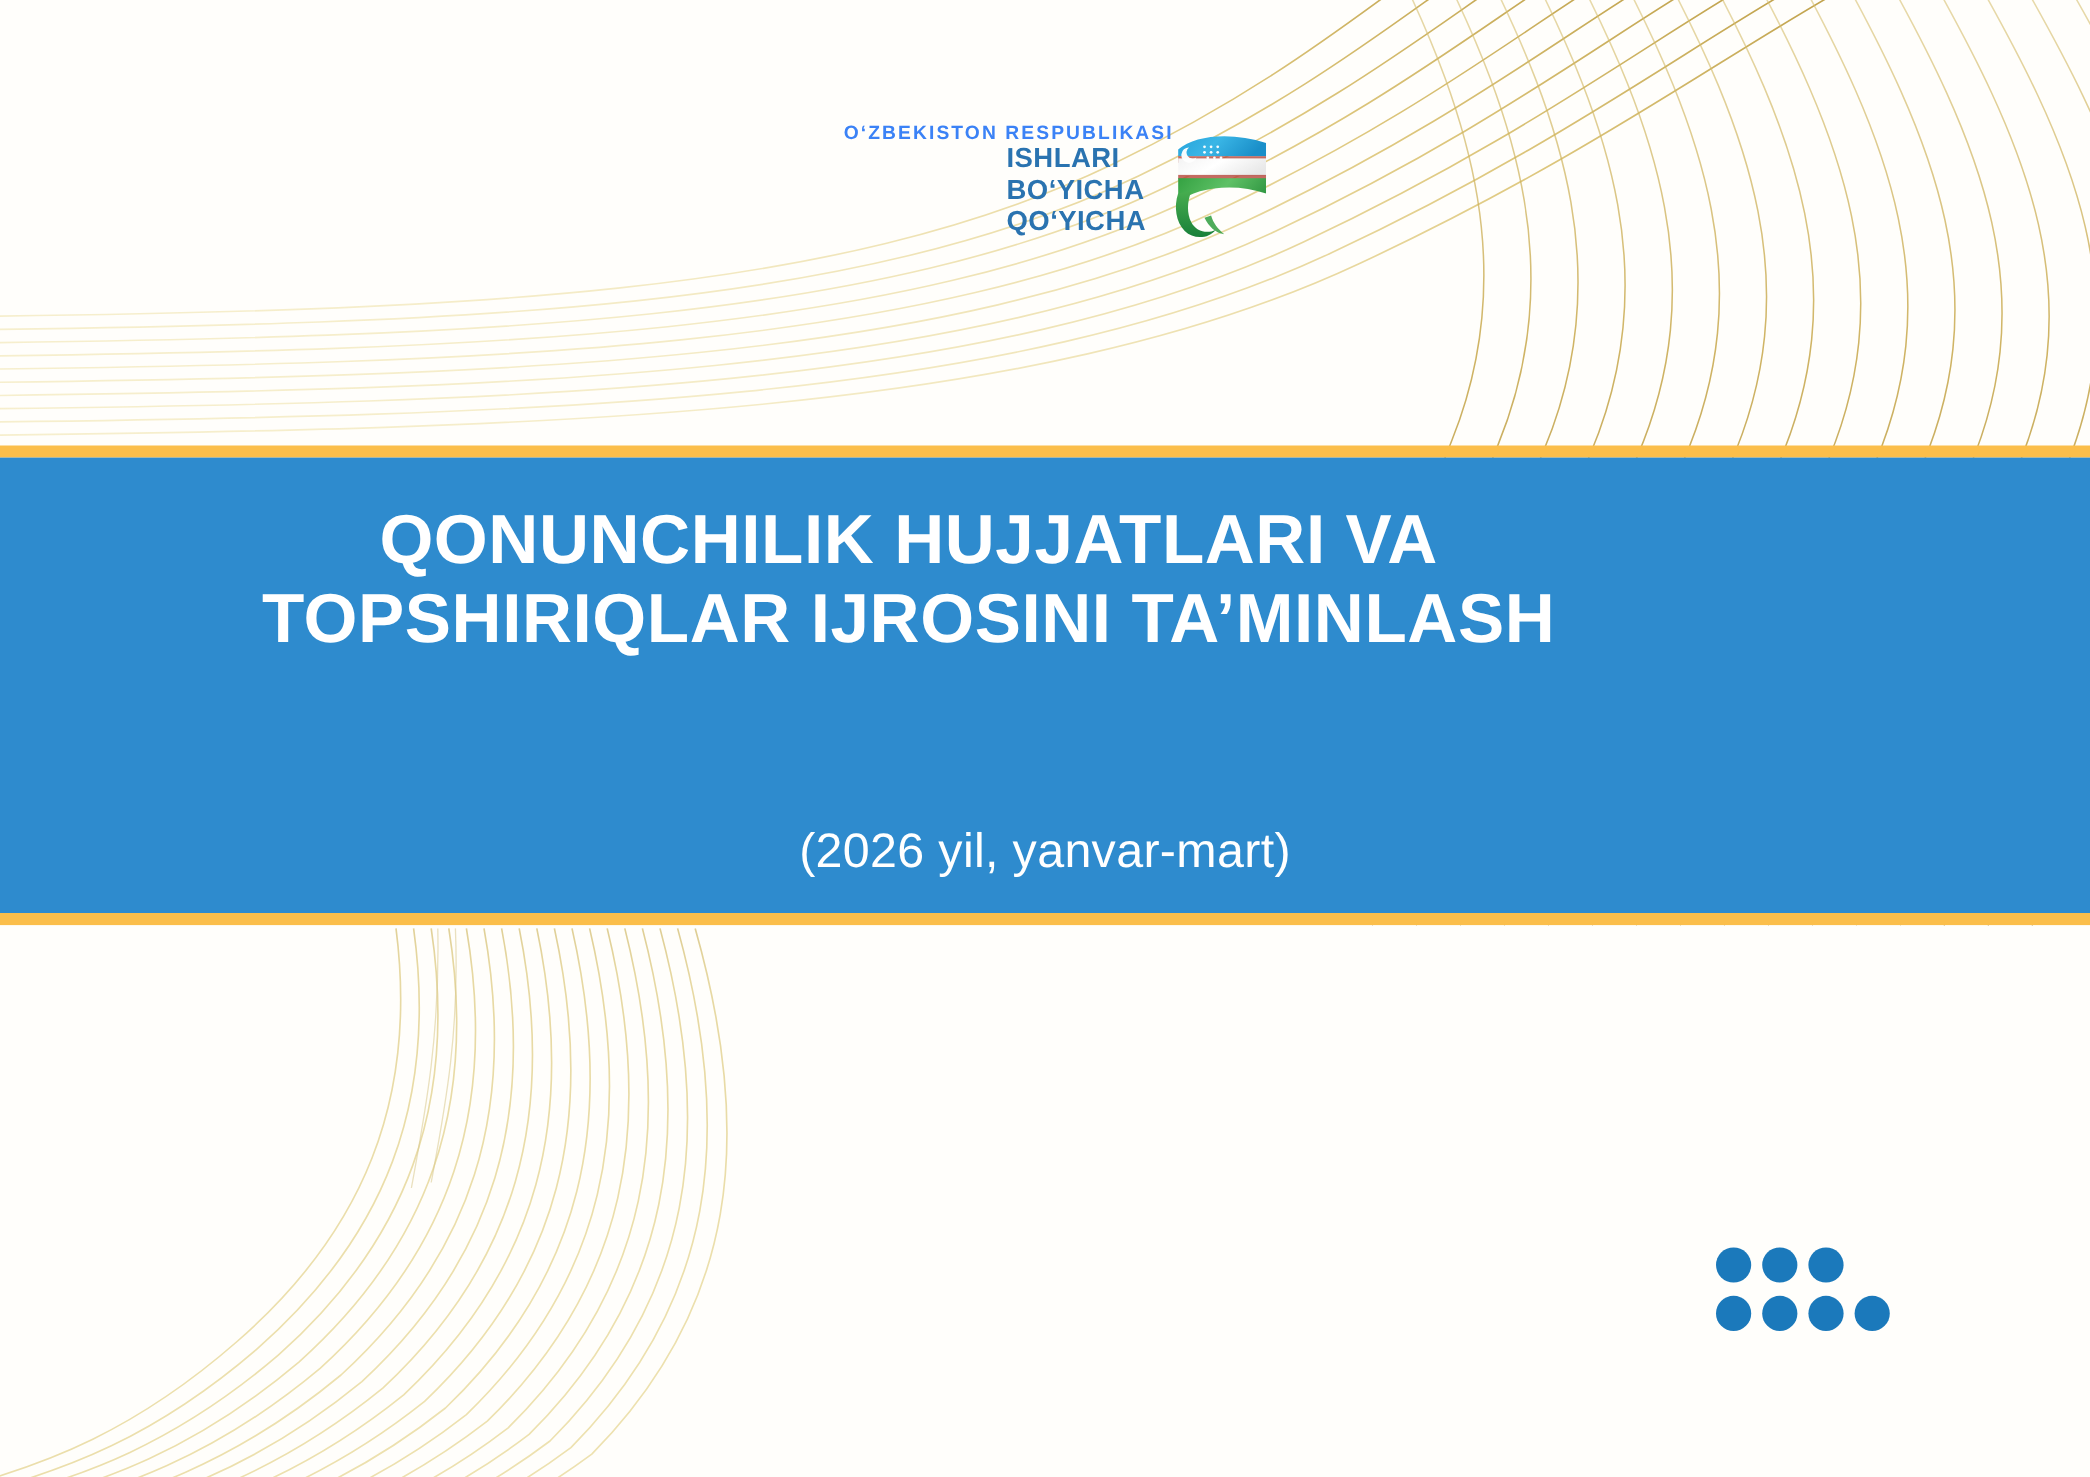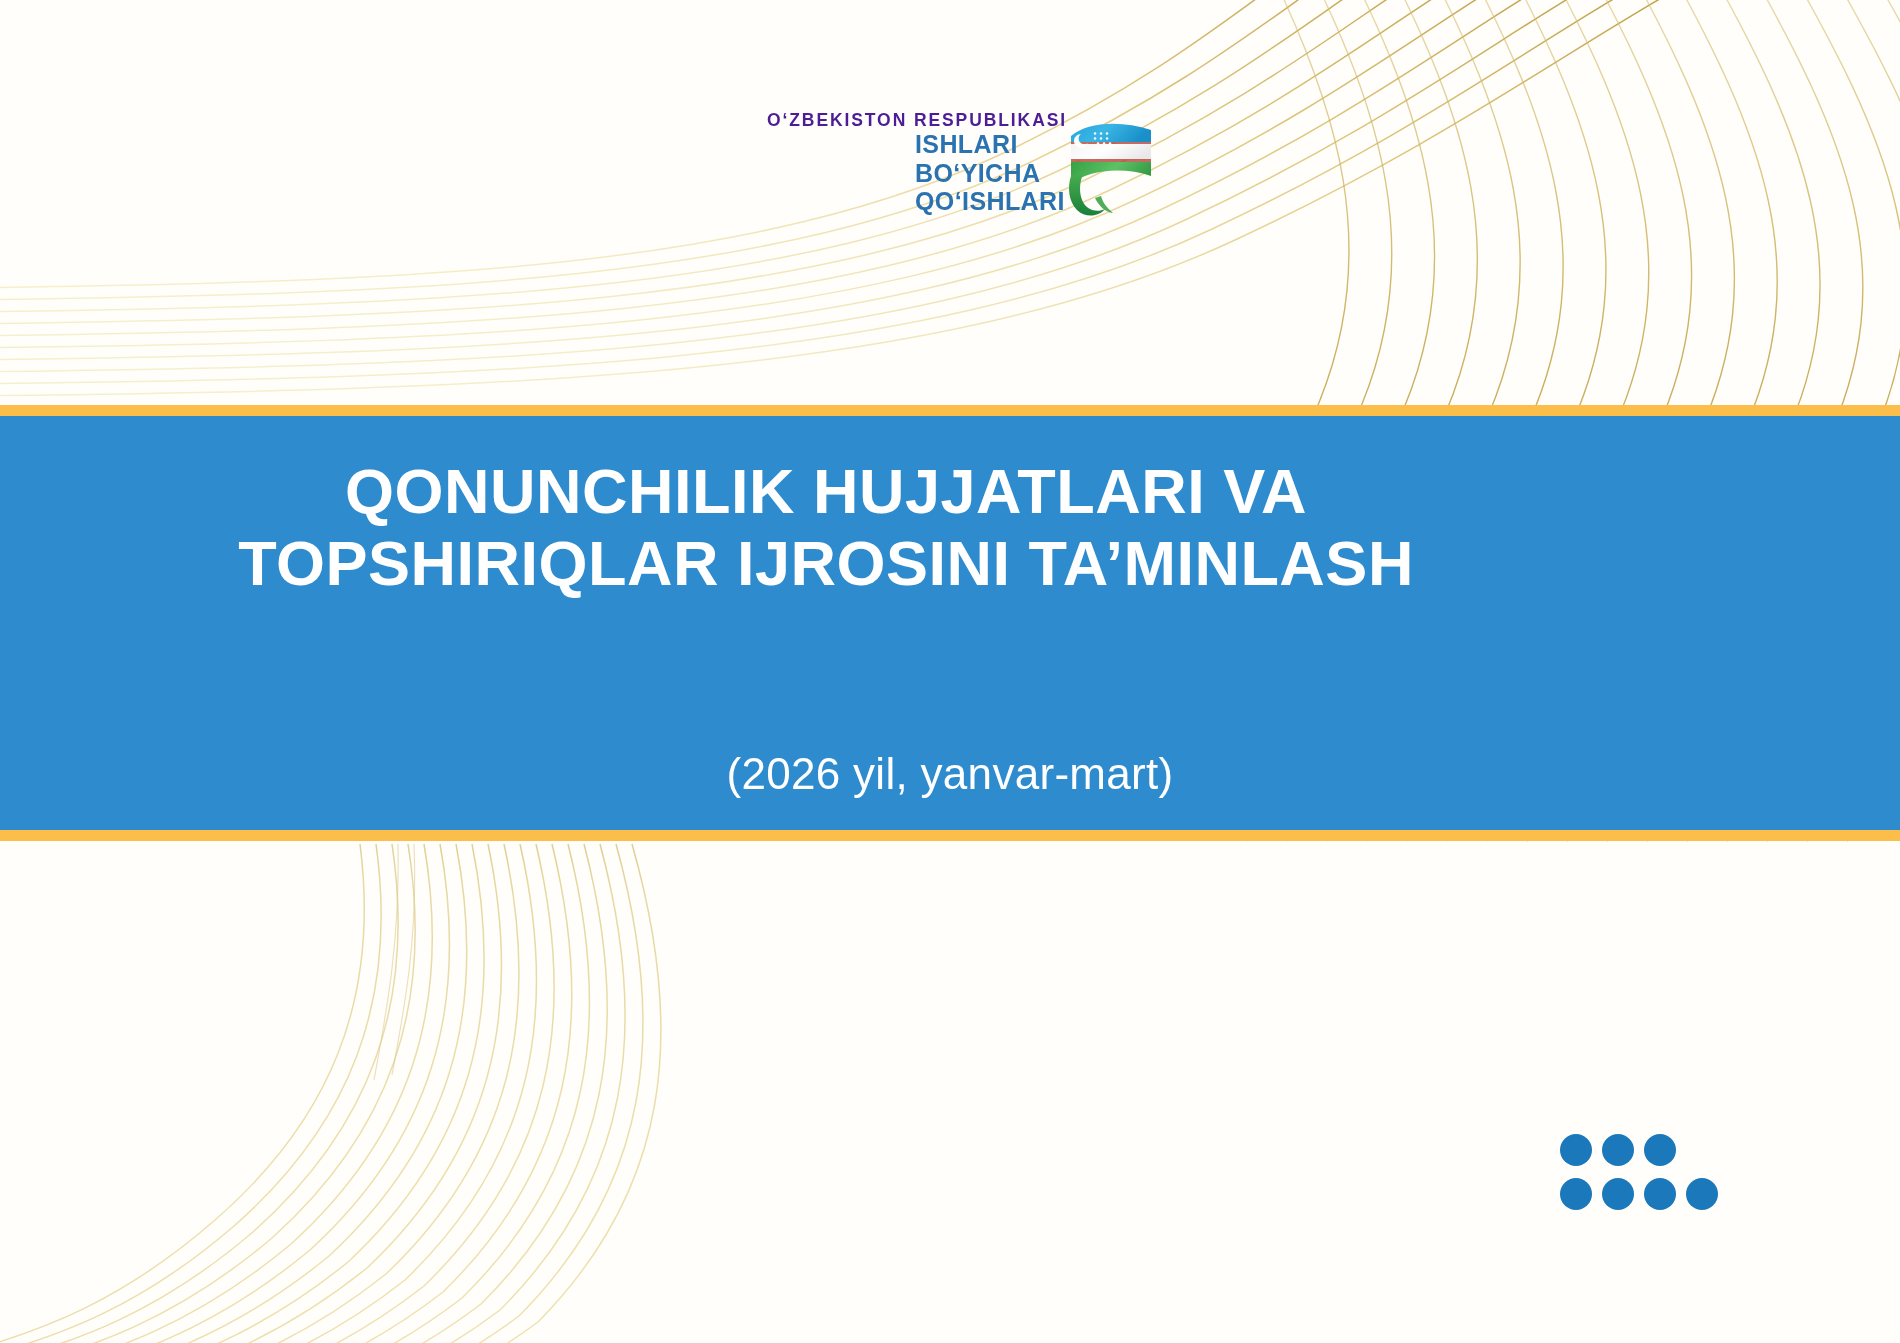--- a/index.html
+++ b/index.html
@@ -41,21 +41,21 @@
     width: 380px;
     height: 115px;
   }
   .logo-top-line {
     position: absolute;
     left: 4px;
     top: 0px;
     font-size: 17.5px;
     letter-spacing: 1.9px;
     font-weight: 700;
-    color: #4c1d95;
+    color: #3b82f6;
     white-space: nowrap;
     font-family: "Liberation Sans", sans-serif;
   }
   .logo-din {
     position: absolute;
     left: 0px;
     top: 14px;
     font-size: 82px;
     line-height: 82px;
     font-weight: 300;
@@ -241,21 +241,21 @@
       <path d="M 414 844 C 418 940 404 1010 392 1075"></path>
       <path d="M 398 844 C 400 944 386 1014 374 1080"></path>
     </g>
   </svg>
 
   <div id="logo">
     <div class="logo-top-line">O‘ZBEKISTON RESPUBLIKASI</div>
     <div class="logo-stack">
       <div>ISHLARI</div>
       <div>BO‘YICHA</div>
-      <div>QO‘ISHLARI</div>
+      <div>QO‘YICHA</div>
     </div>
 
     <svg id="flag" viewBox="0 0 92 108" aria-hidden="true">
       <defs>
         <linearGradient id="flagBlue" x1="0" y1="0" x2="1" y2="0.3">
           <stop offset="0%" stop-color="#1f9cd6"></stop>
           <stop offset="55%" stop-color="#3ab6e6"></stop>
           <stop offset="100%" stop-color="#1a8fc9"></stop>
         </linearGradient>
         <linearGradient id="flagWhite" x1="0" y1="0" x2="1" y2="0.3">

